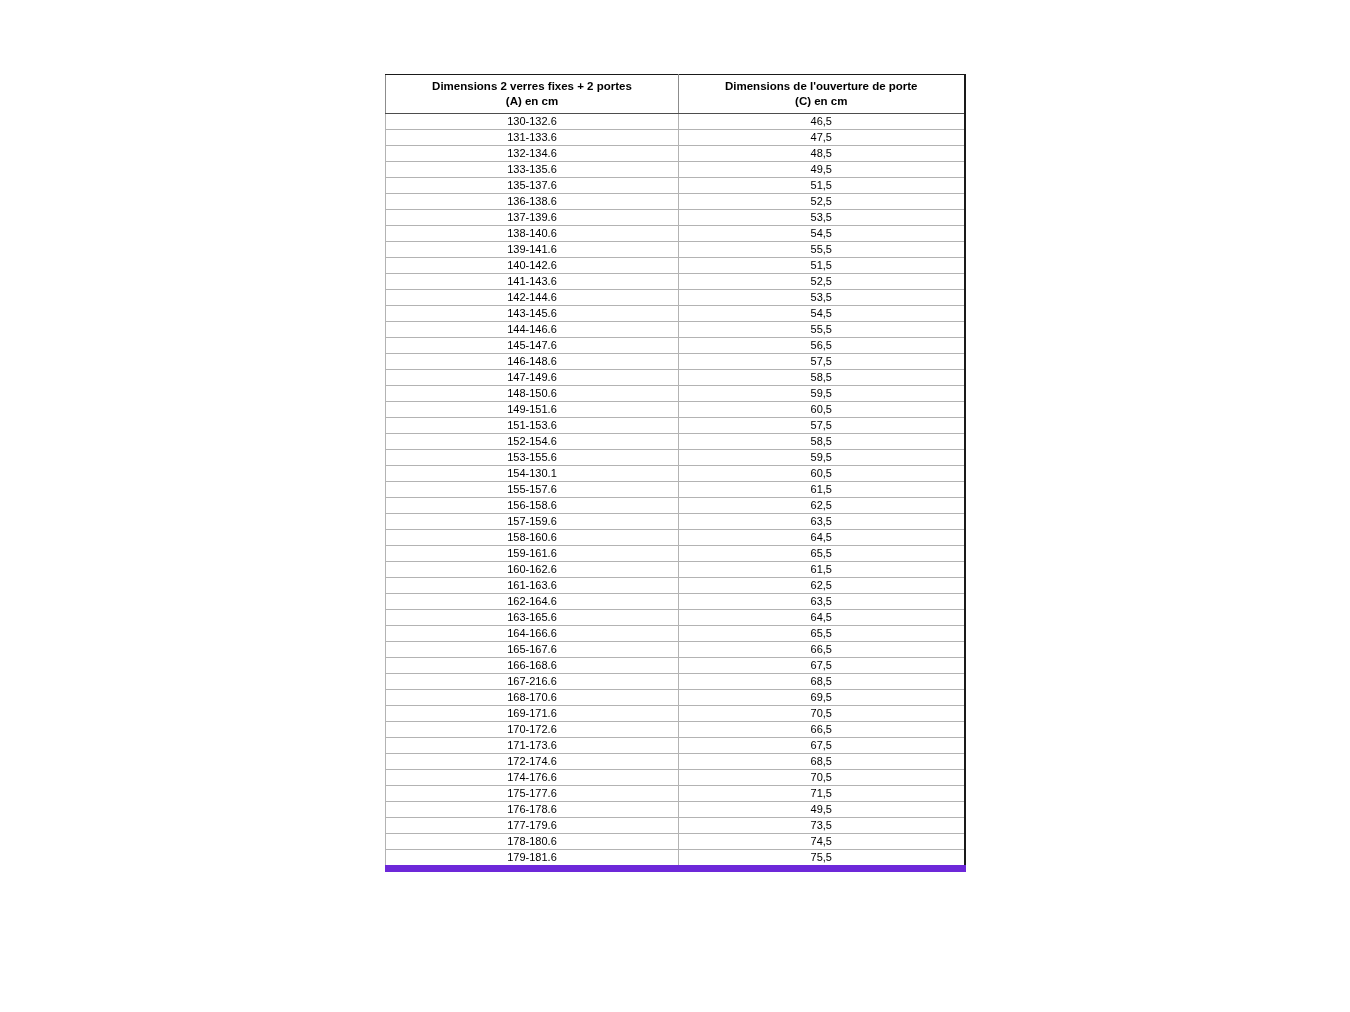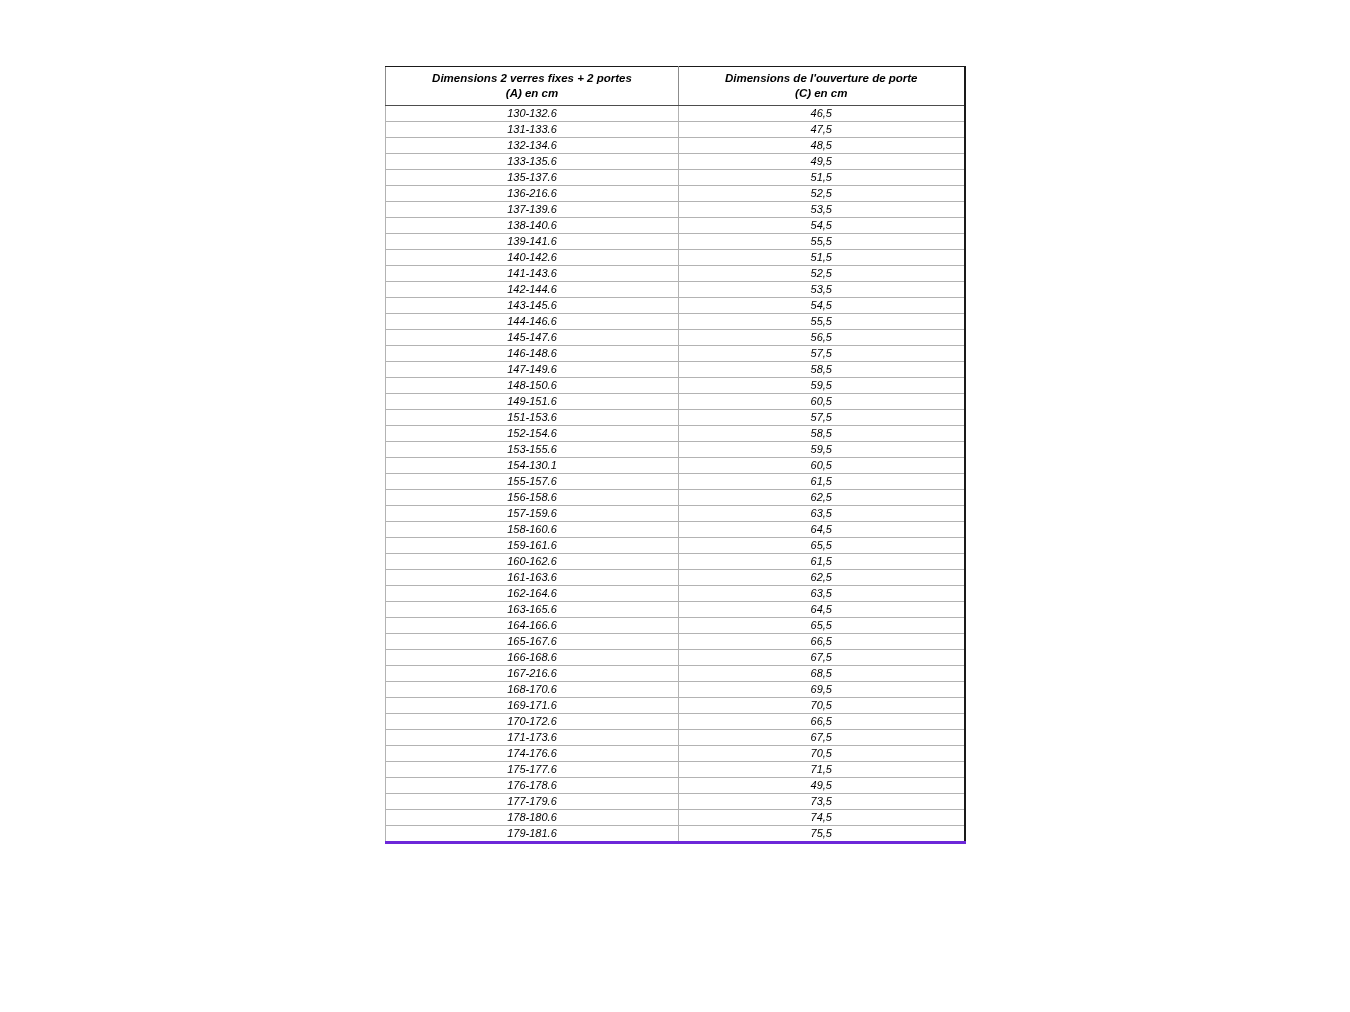--- a/index.html
+++ b/index.html
@@ -10,22 +10,21 @@
   body {
     width: 1350px;
     height: 1012px;
     position: relative;
     font-family: "Liberation Sans", sans-serif;
     color: #000000;
   }
   .table-wrap {
     position: absolute;
     left: 385px;
-    top: 66px;
-    font-style: italic;
+    top: 74px;
   }
   table {
     border-collapse: collapse;
     table-layout: fixed;
     border-right: 2px solid #1a1a1a;
   }
   th, td {
     padding: 0;
     text-align: center;
     vertical-align: middle;
@@ -41,21 +40,21 @@
     border-top: 1px solid #1a1a1a;
     border-bottom: 1px solid #4d4d4d;
   }
   td {
     height: 15px;
     font-size: 11px;
     line-height: 15px;
     border: 1px solid #b3b3b3;
   }
   tbody tr:last-child td {
-    border-bottom: 3px solid #6d28d9;
+    border-bottom: 7px solid #6d28d9;
   }
 </style>
 </head>
 <body>
 
 <div class="table-wrap">
   <table>
     <colgroup>
       <col style="width:293px">
       <col style="width:286px">
@@ -87,21 +86,21 @@
         </tr>
         <tr>
           <td>133-135.6</td>
           <td>49,5</td>
         </tr>
         <tr>
           <td>135-137.6</td>
           <td>51,5</td>
         </tr>
         <tr>
-          <td>136-216.6</td>
+          <td>136-138.6</td>
           <td>52,5</td>
         </tr>
         <tr>
           <td>137-139.6</td>
           <td>53,5</td>
         </tr>
         <tr>
           <td>138-140.6</td>
           <td>54,5</td>
         </tr>
@@ -225,20 +224,24 @@
           <td>169-171.6</td>
           <td>70,5</td>
         </tr>
         <tr>
           <td>170-172.6</td>
           <td>66,5</td>
         </tr>
         <tr>
           <td>171-173.6</td>
           <td>67,5</td>
+        </tr>
+        <tr>
+          <td>172-174.6</td>
+          <td>68,5</td>
         </tr>
         <tr>
           <td>174-176.6</td>
           <td>70,5</td>
         </tr>
         <tr>
           <td>175-177.6</td>
           <td>71,5</td>
         </tr>
         <tr>

